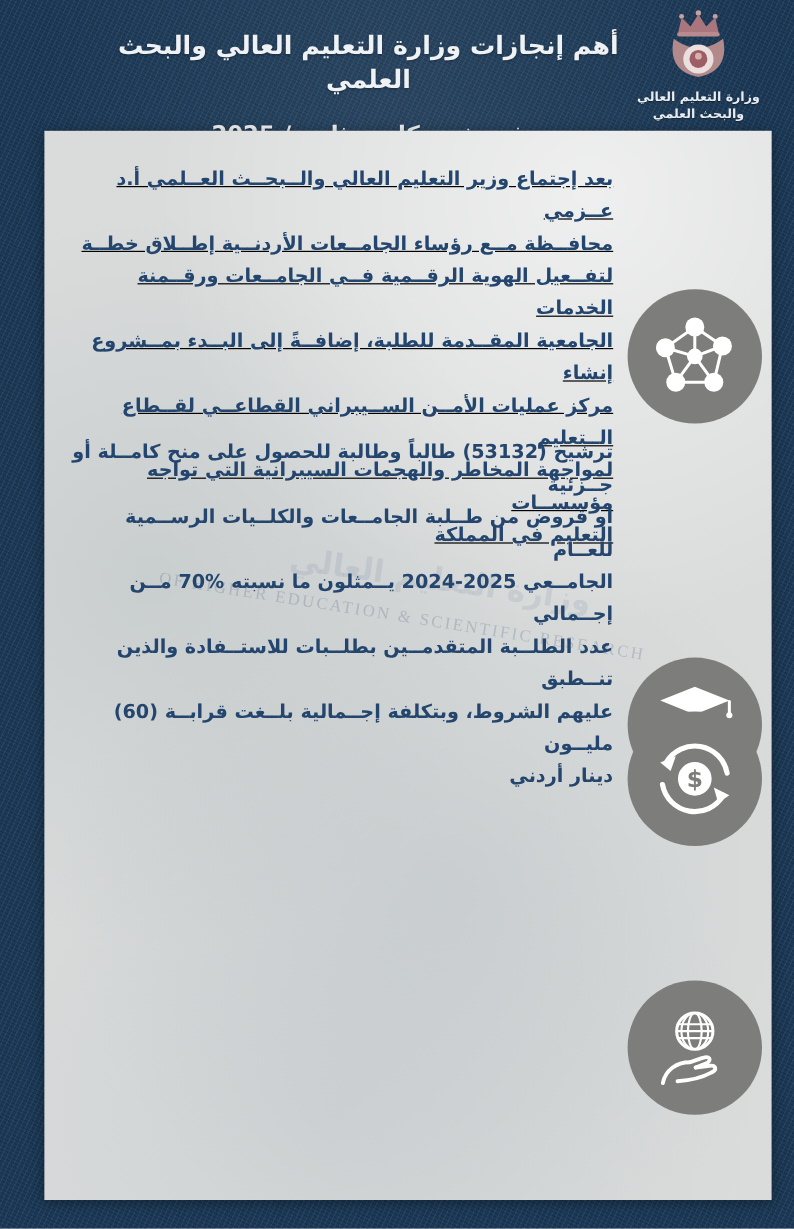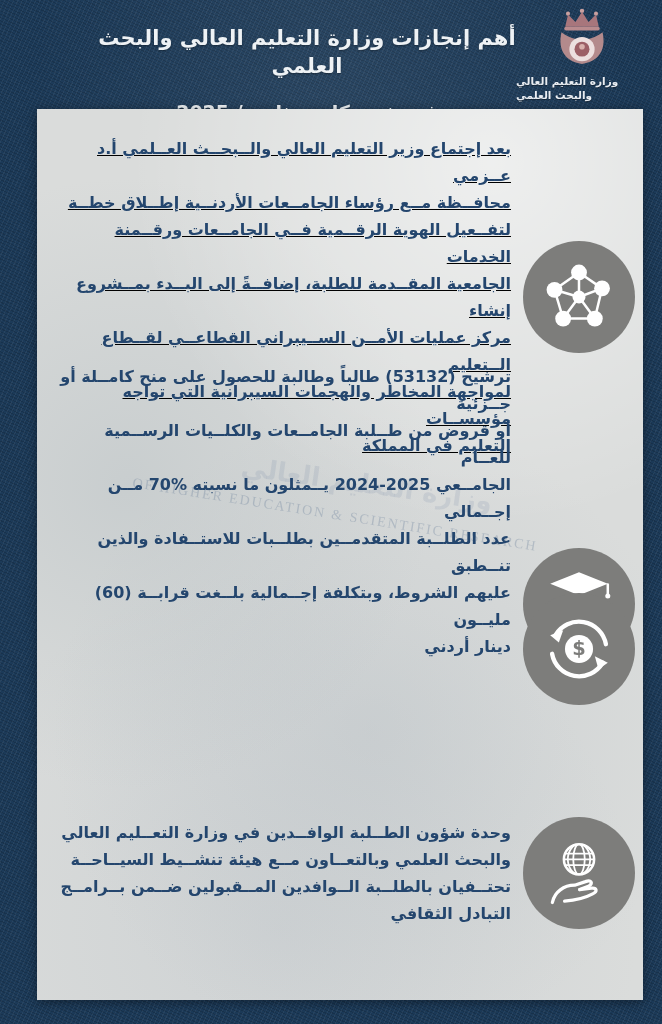--- a/index.html
+++ b/index.html
@@ -35,21 +35,21 @@
     text-shadow: 0 1px 2px rgba(0,0,0,0.35);
   }
   .header-title .line1 { font-size: 21px; line-height: 1.35; }
   .header-title .line2 { font-size: 19px; line-height: 1.35; margin-top: 19px; }
 
   .logo-block {
     position: absolute;
     top: 6px;
     right: 14px;
     width: 132px;
-    text-align: left;
+    text-align: center;
   }
   .logo-block svg { display: block; margin: 0 auto; }
   .logo-caption {
     margin-top: 6px;
     direction: rtl;
     color: #e9edf2;
     font-size: 10.5px;
     line-height: 1.35;
     font-weight: 700;
     text-shadow: 0 1px 1px rgba(0,0,0,0.4);
@@ -254,20 +254,16 @@
               <ellipse cx="50" cy="31" rx="15.5" ry="21"></ellipse>
               <path d="M29,23 L71,23 M29,31 L71,31 M29,39 L71,39"></path>
             </g>
             <g stroke-width="4.5" stroke-linecap="round" stroke-linejoin="round">
               <path d="M13,91 C16,76 29,67 44,67 L59,62 C67,59 70,64 64,68 L51,73"></path>
               <path d="M51,73 L67,71 C75,70 76,76 69,79 C58,85 44,88 30,89"></path>
             </g>
           </g>
         </svg>
       </div>
-      <div class="section-text">وحدة شؤون الطــلبة الوافــدين في وزارة التعــليم العالي
-والبحث العلمي وبالتعــاون مــع هيئة تنشــيط السيــاحــة
-تحتــفيان بالطلــبة الــوافدين المــقبولين ضــمن بــرامــج
-التبادل الثقافي</div>
     </div>
 
   </div>
 </div>
 
 </body></html>

